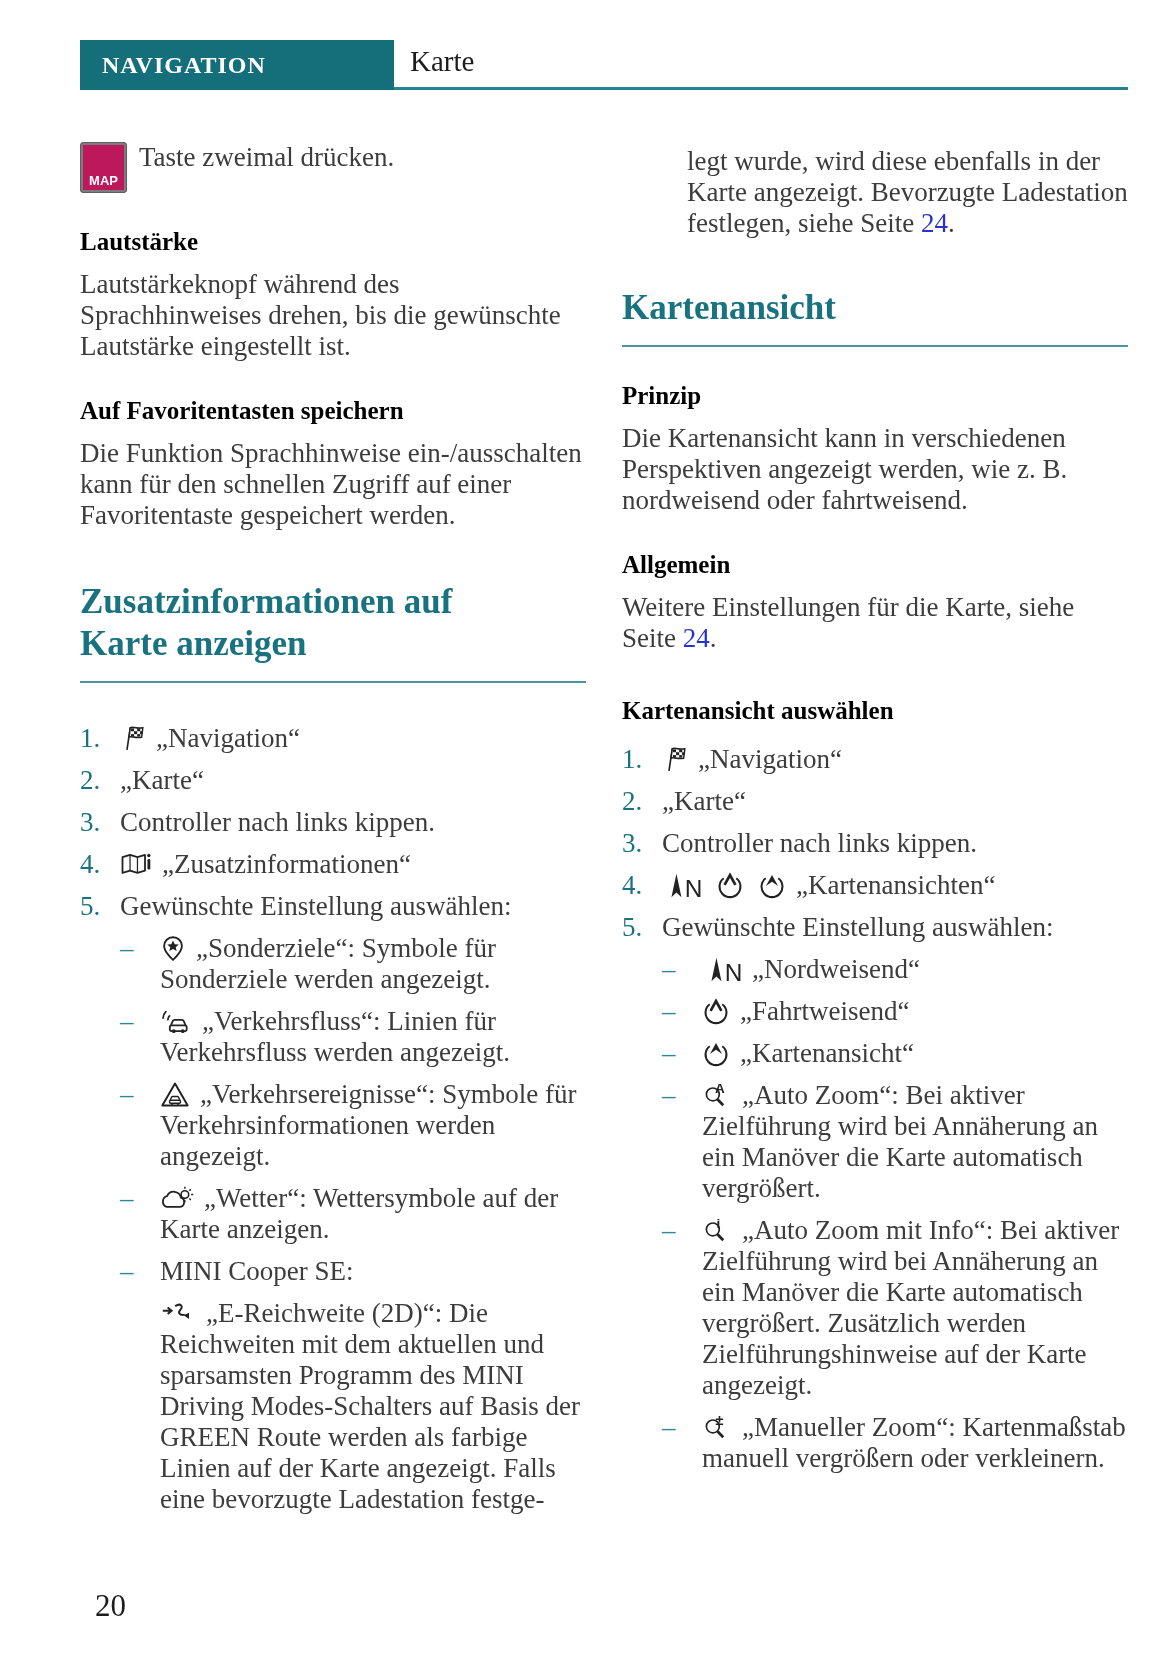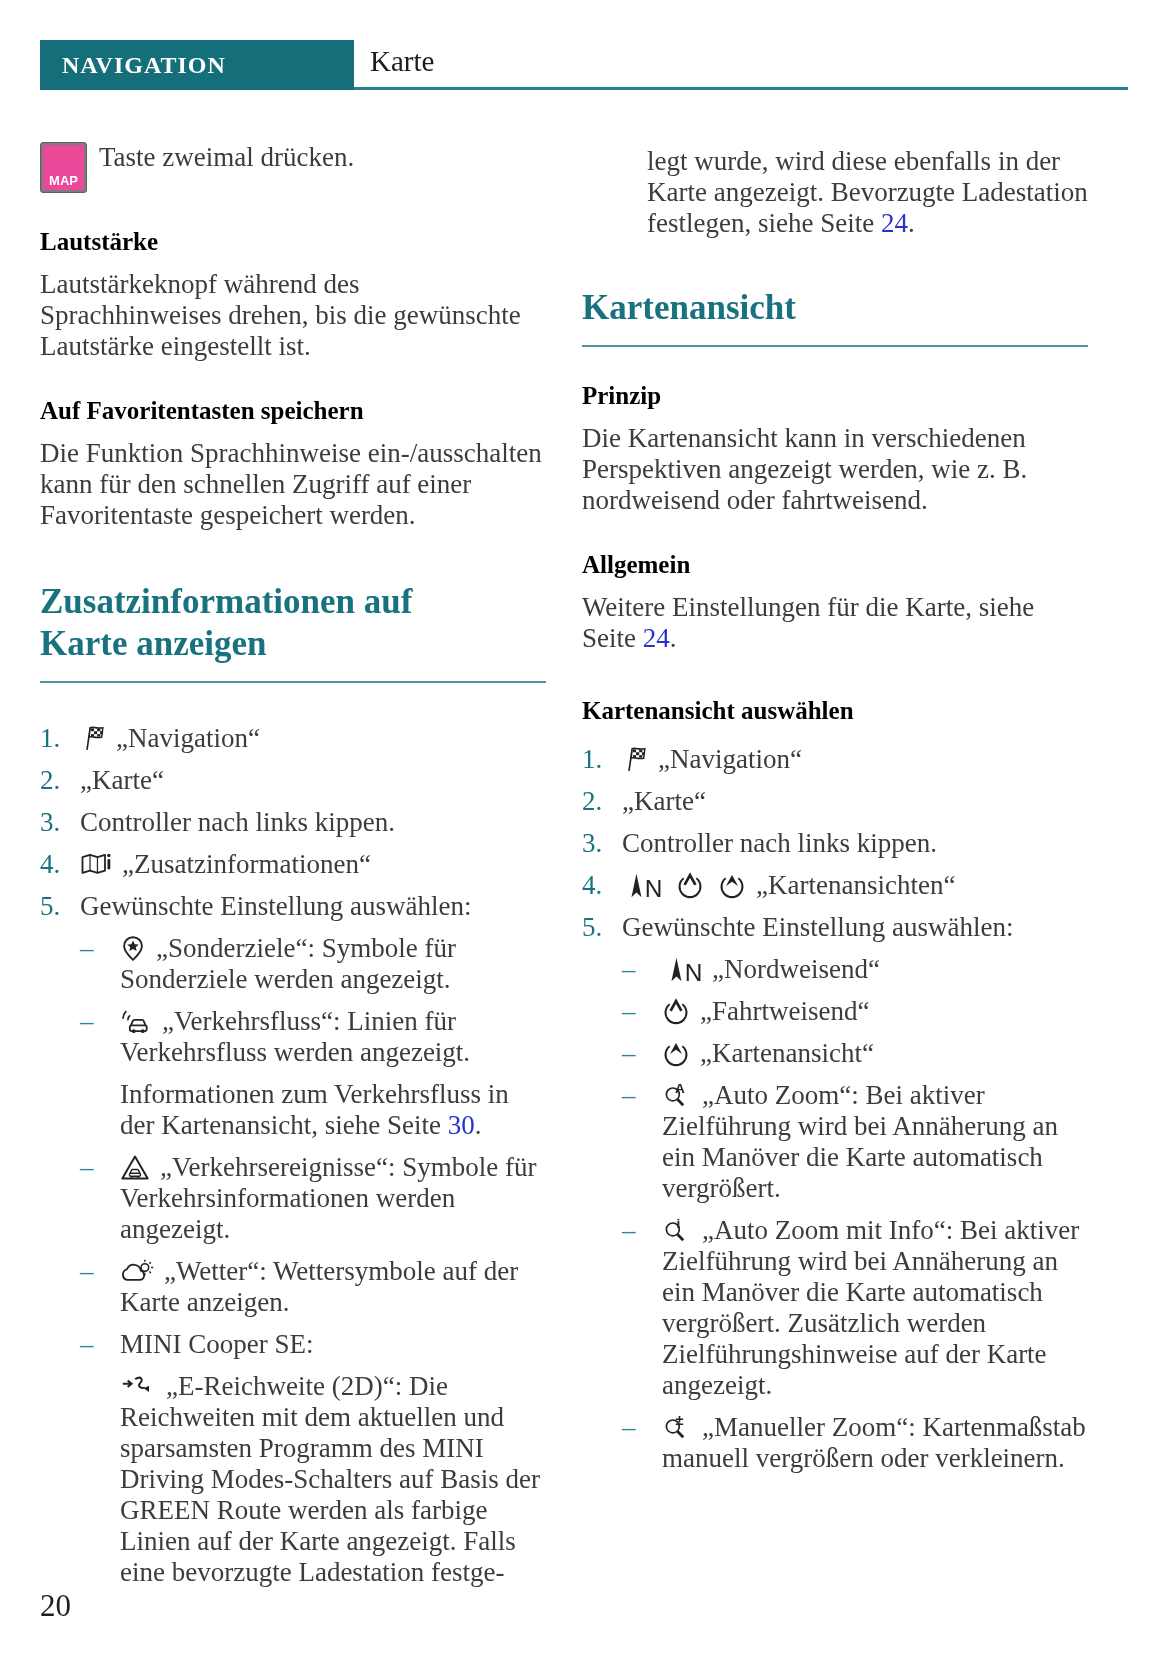--- a/index.html
+++ b/index.html
@@ -1,40 +1,40 @@
 <!DOCTYPE html>
 <html lang="de"><head>
 <meta charset="utf-8">
 <style>
   html,body{margin:0;padding:0;}
   body{
     width:1166px;height:1654px;position:relative;background:#ffffff;
     font-family:"Liberation Serif","DejaVu Serif",serif;color:#3c3c3c;
     overflow:hidden;
   }
-  .page{position:absolute;inset:0;padding:40px 38px 0 40px;box-sizing:border-box;}
+  .page{position:absolute;inset:0;padding:40px 38px 0 40px;box-sizing:border-box;margin-left:40px;}
 
   
   .hdr{position:relative;height:50px;}
   .hdr-rule{position:absolute;left:0;right:0;bottom:0;height:3px;background:#27818F;}
   .hdr-tab{
     position:absolute;left:0;top:0;bottom:0;width:314px;background:#156F7B;
     color:#fff;font-size:24px;font-weight:bold;letter-spacing:1px;
     line-height:50px;padding-left:22px;box-sizing:border-box;
   }
   .hdr-chapter{position:absolute;left:330px;top:5px;font-size:29px;color:#1d1d1d;}
 
   
   .cols{display:flex;gap:36px;margin-top:52px;}
   .col{width:506px;flex:none;}
 
   
   .maprow{display:flex;align-items:flex-start;margin-bottom:32px;}
   .mapkey{
-    width:47px;height:51px;background:#ec4899;border:1px solid #5f5f5f;border-radius:3px;
+    width:47px;height:51px;background:#be185d;border:1px solid #5f5f5f;border-radius:3px;
     box-shadow:inset 0 0 0 2px #7c7c7c;box-sizing:border-box;flex:none;
     display:flex;align-items:flex-end;justify-content:center;padding-bottom:4px;
     color:#fff;font-family:"Liberation Sans","DejaVu Sans",sans-serif;font-size:13px;font-weight:bold;
   }
   .maprow p{margin:0 0 0 12px;font-size:27px;line-height:32px;position:relative;top:-1px;}
 
   
   h2{
     color:#19727F;font-size:35px;line-height:42px;font-weight:bold;
     margin:50px 0 0;padding-bottom:16px;border-bottom:2px solid #4E93A0;
@@ -59,21 +59,21 @@
   .opt-body{flex:1;font-size:27px;line-height:31px;}
   .opt-body p.note{margin:11px 0 0;}
 
   
   .icn{height:27px;vertical-align:-5px;margin-right:10px;display:inline-block;}
   .w26{width:26px;} .w28{width:28px;} .w30{width:30px;} .w32{width:32px;}
   .w34{width:34px;} .w36{width:36px;} .w40{width:40px;}
   .icn.gap{margin-right:14px;}
 
   
-  .pagenum{position:absolute;left:40px;bottom:30px;font-size:31px;color:#1d1d1d;}
+  .pagenum{position:absolute;left:55px;bottom:30px;font-size:31px;color:#1d1d1d;}
 </style>
 </head>
 <body>
 
 <svg style="position:absolute;width:0;height:0" aria-hidden="true">
   <symbol id="sy-flag" viewBox="0 0 24 26">
     <path d="M6.2 24 L9.4 2.5" stroke="#222" stroke-width="1.6" fill="none"></path>
     <path d="M9.4 2.5 C12 1.2 14 3.8 21.5 2.6 L20.3 11.8 C13.5 13 11 10.4 8.2 11.6 Z" fill="#fff" stroke="#222" stroke-width="1.4"></path>
     <rect x="10" y="3.2" width="3" height="2.8" fill="#222"></rect>
       <rect x="16" y="3.2" width="3" height="2.8" fill="#222"></rect>
@@ -205,21 +205,20 @@
             <span class="opt-dash">–</span>
             <span class="opt-body"><svg class="icn w26">
                   <use href="#sy-poi"></use>
                 </svg><span>„Sonderziele“: Symbole für Sonderziele werden angezeigt.</span></span>
           </div>
           <div class="opt">
             <span class="opt-dash">–</span>
             <span class="opt-body"><svg class="icn w32">
                   <use href="#sy-traffic"></use>
                 </svg><span>„Verkehrsfluss“: Linien für Verkehrsfluss werden angezeigt.</span>
-              <p class="note"><span>Informationen zum Verkehrsfluss in der Kartenansicht, siehe Seite </span><span class="pagelink">30</span><span>.</span></p>
             </span>
           </div>
           <div class="opt">
             <span class="opt-dash">–</span>
             <span class="opt-body"><svg class="icn w30">
                   <use href="#sy-incident"></use>
                 </svg><span>„Verkehrsereignisse“: Symbole für Verkehrsinformationen werden angezeigt.</span></span>
           </div>
           <div class="opt">
             <span class="opt-dash">–</span>

